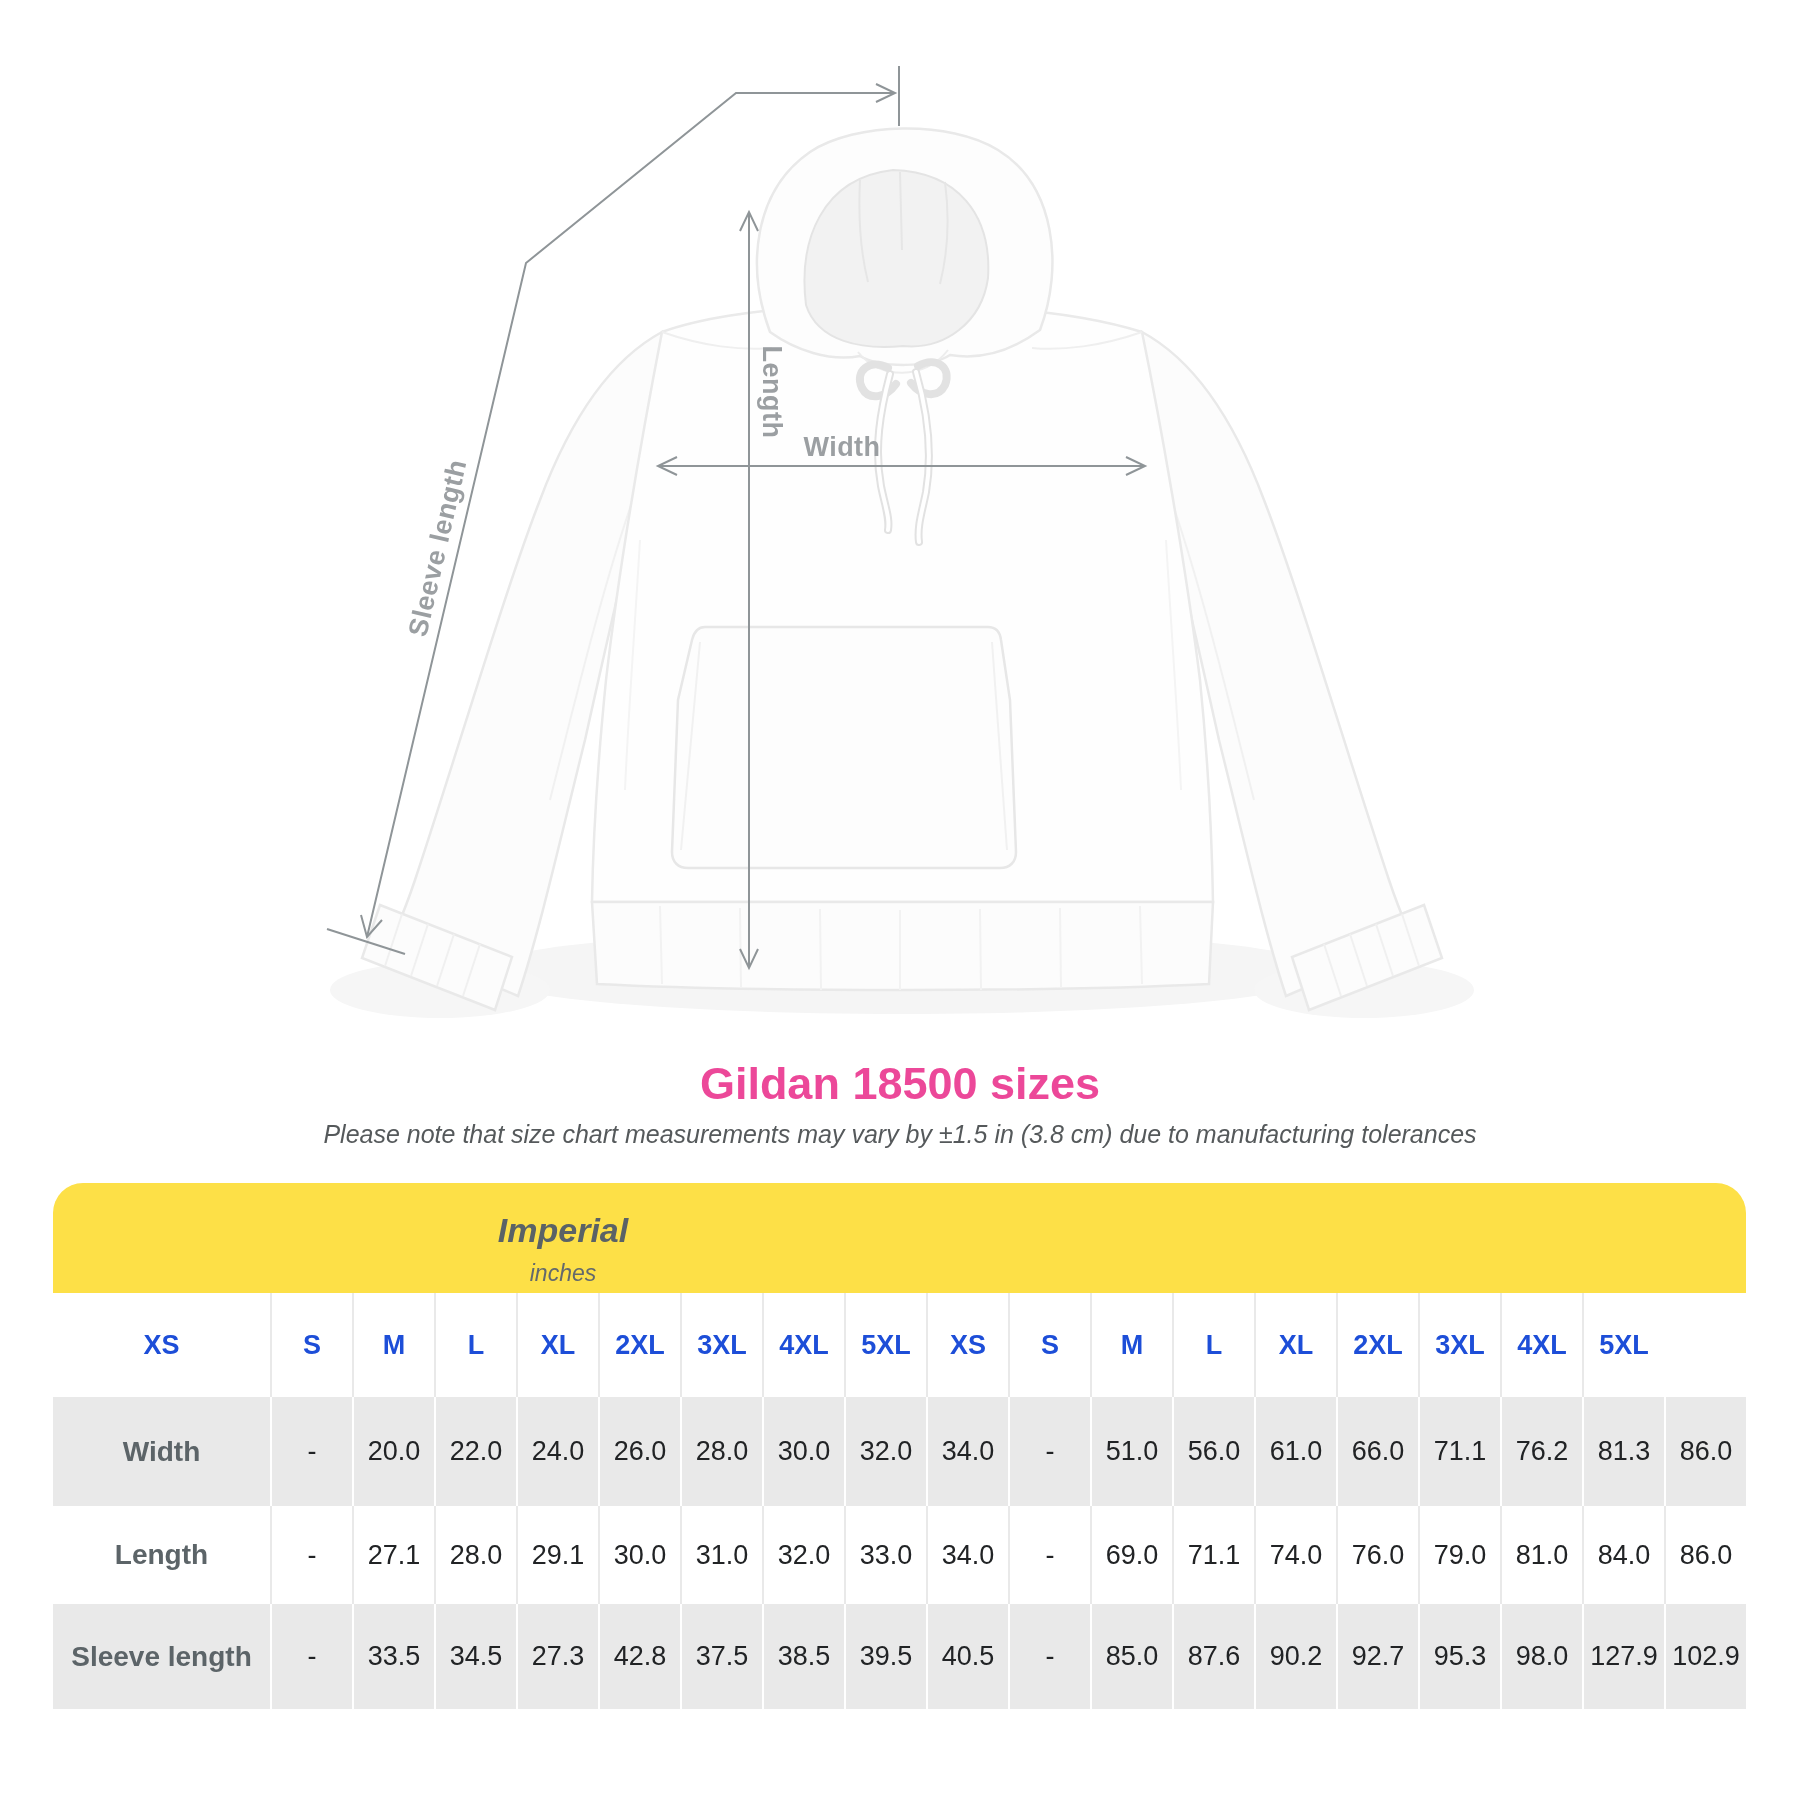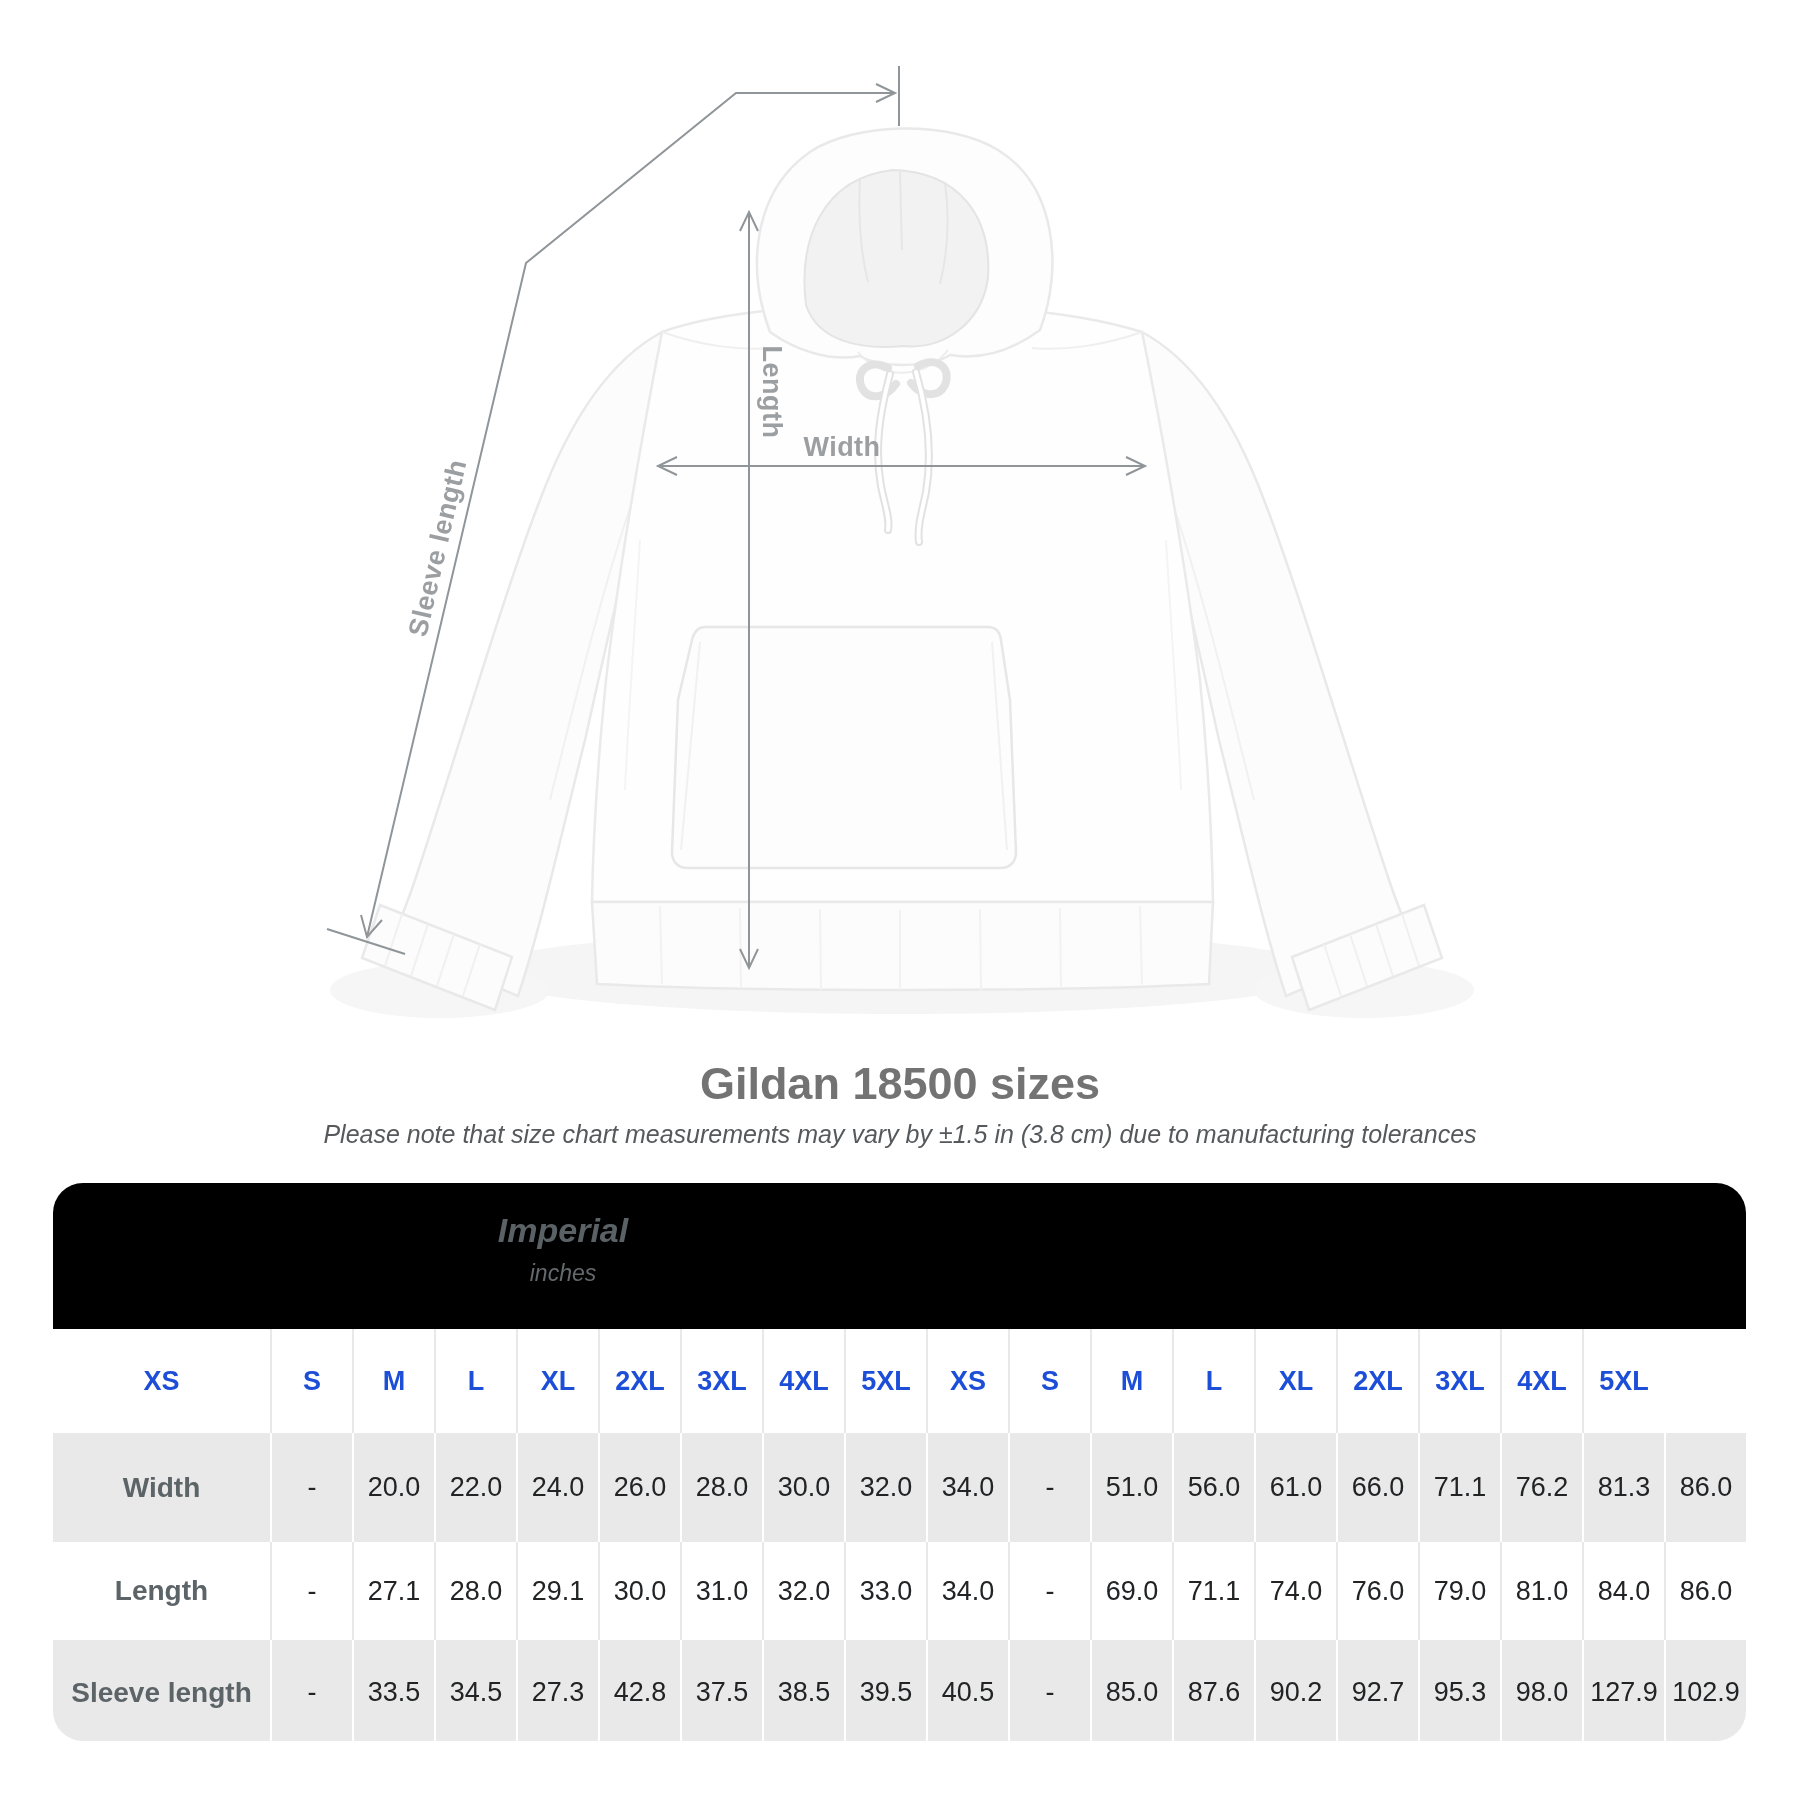--- a/index.html
+++ b/index.html
@@ -11,29 +11,29 @@
   .figure svg { position: absolute; left: 0; top: 0; }
 
   .meas-label { position: absolute; font-weight: bold; font-size: 27px; color: #9b9fa2;
     letter-spacing: 0.5px; white-space: nowrap; }
   .lbl-width  { left: 842px; top: 447px; transform: translate(-50%,-50%); }
   .lbl-length { left: 771px; top: 392px; transform: translate(-50%,-50%) rotate(90deg); }
   .lbl-sleeve { left: 438px; top: 548px; transform: translate(-50%,-50%) rotate(-77deg); }
 
   
   .page-title { position: absolute; left: 0; top: 1058px; width: 1800px; text-align: center;
-    font-size: 45px; font-weight: bold; color: #737373; }
+    font-size: 45px; font-weight: bold; color: #ec4899; }
   .page-subtitle { position: absolute; left: 0; top: 1120px; width: 1800px; text-align: center;
     font-size: 25px; font-style: italic; color: #55595b; }
 
   
   .size-table { position: absolute; left: 53px; top: 1183px; width: 1693px; height: 558px;
     border-radius: 30px; overflow: hidden; }
 
-  .thead { position: relative; width: 100%; height: 146px; background: #000000; }
+  .thead { position: relative; width: 100%; height: 110px; background: #fde047; }
   .unit-block { position: absolute; top: 0; height: 100%; transform: translateX(-50%);
     text-align: center; }
   .unit-block.imperial { left: 510px; }
   .unit-block.metric   { left: 1322px; }
   .unit-title { margin-top: 28px; font-size: 34px; font-weight: bold; font-style: italic;
     color: #5a6266; }
   .unit-sub { margin-top: 10px; font-size: 23px; font-style: italic; color: #63696c; }
 
   .trow { display: grid; grid-template-columns: 217px repeat(18, 1fr); width: 100%; }
   .row-size   { height: 104px; background: #ffffff; --sep: #e9e9e9; }

